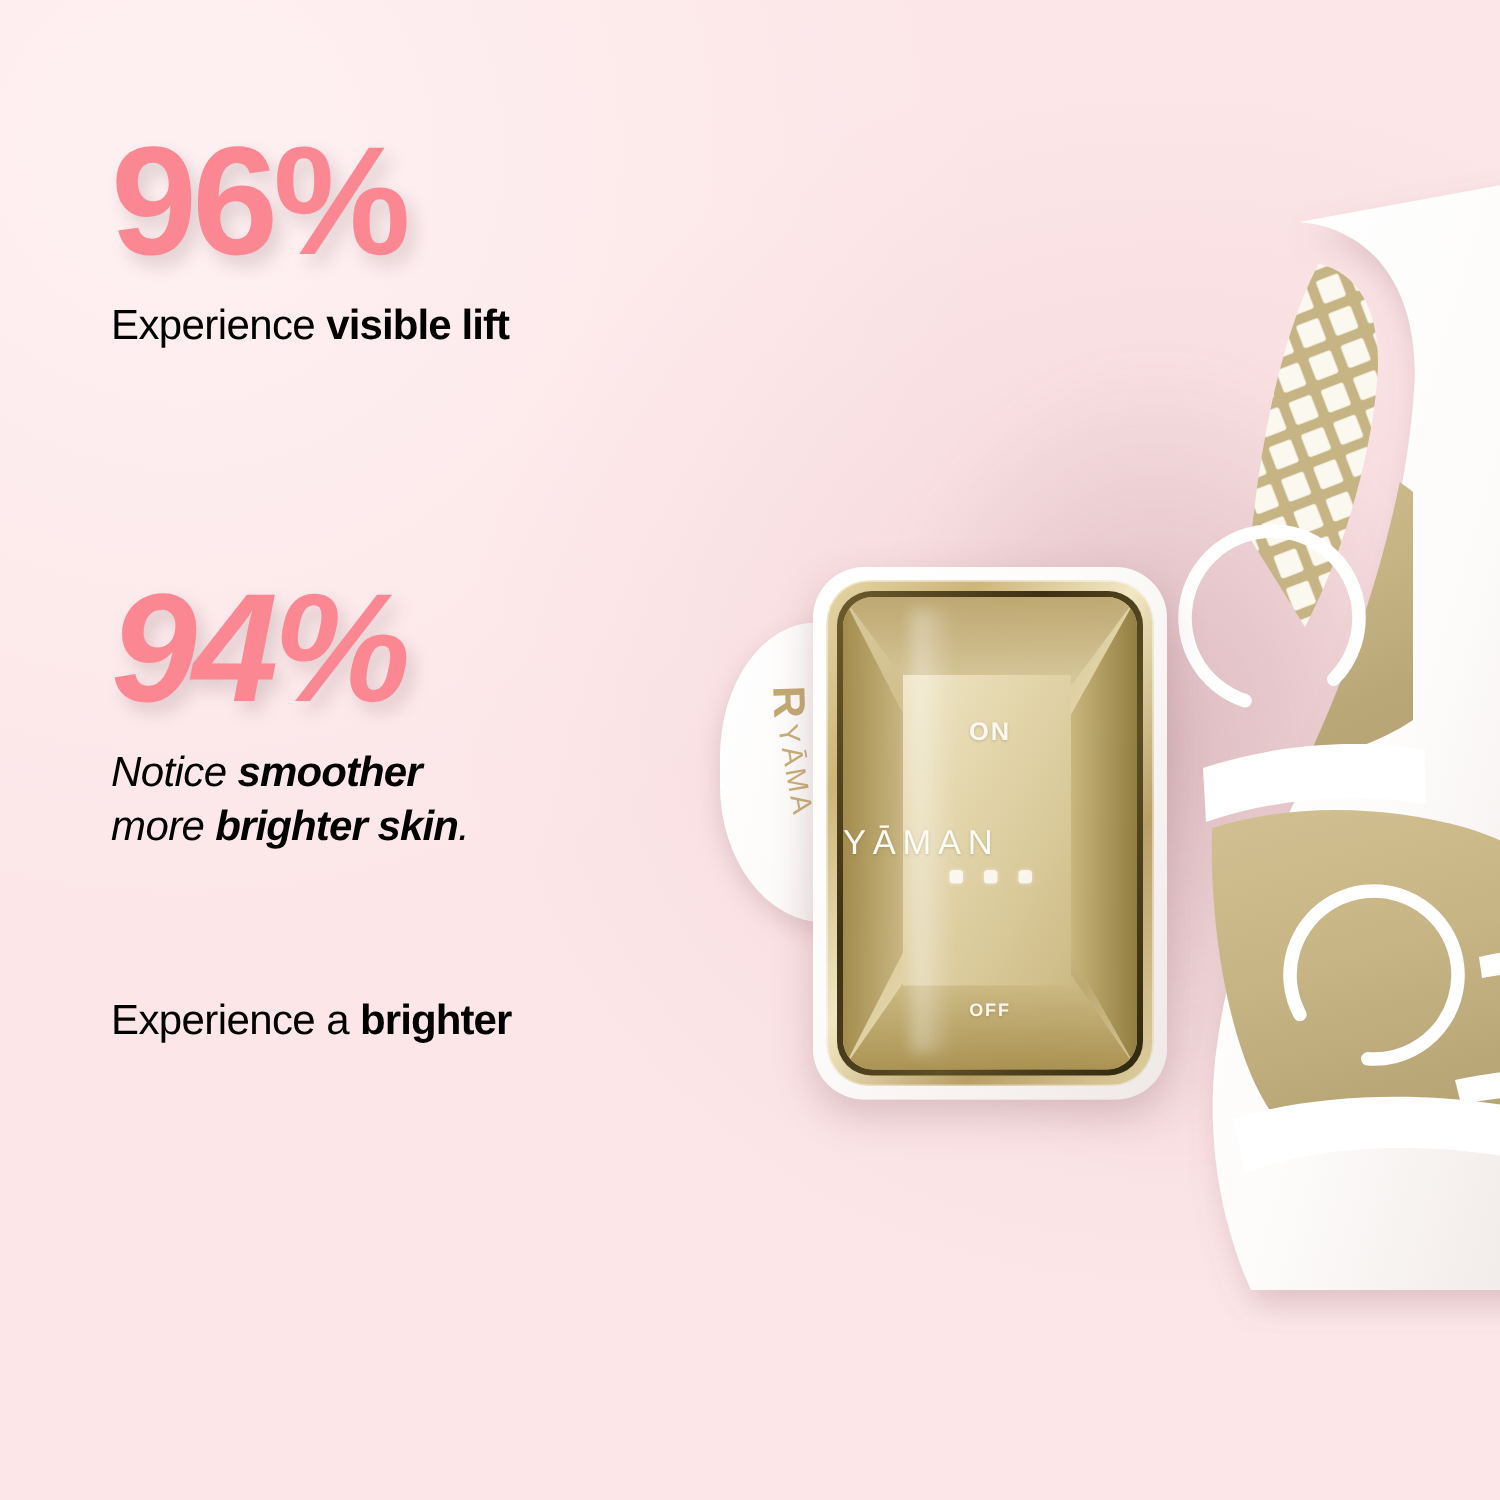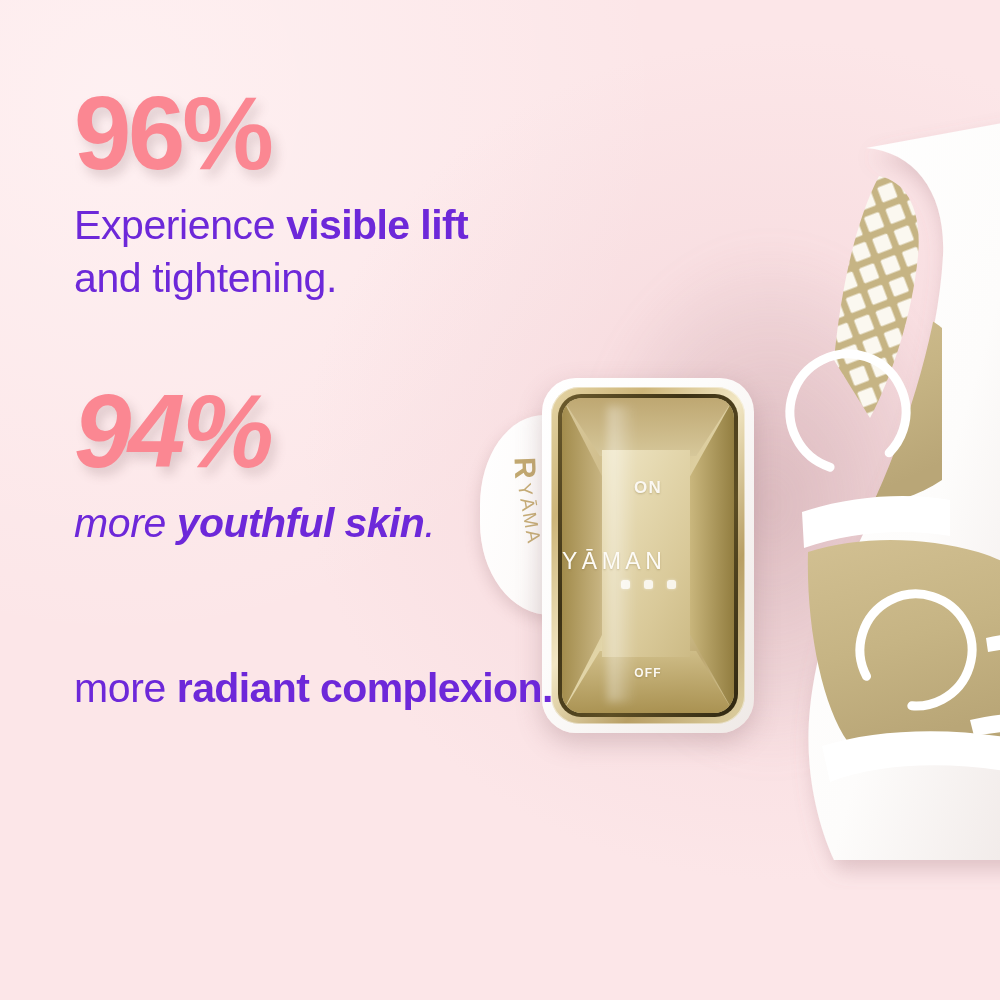--- a/index.html
+++ b/index.html
@@ -44,23 +44,23 @@
     font-size: 103px;
     font-weight: 700;
     line-height: 1.0;
     letter-spacing: -3.2px;
     color: #fb8792;
     text-shadow: 5px 7px 11px rgba(120,85,90,0.22);
     margin: 0 0 14px 0;
     white-space: nowrap;
   }
   .desc {
-    font-size: 41px;
+    font-size: 28px;
     line-height: 1.30;
-    color: #6d28d9;
+    color: #000000;
     font-weight: 400;
     letter-spacing: -0.4px;
     margin: 0;
   }
   .desc b { font-weight: 700; letter-spacing: -0.6px; }
   .desc .ln { display: block; white-space: nowrap; }
 
   
   .product {
     position: absolute;
@@ -118,21 +118,21 @@
     transform: rotate(80deg);
     letter-spacing: 2px;
     white-space: nowrap;
   }
 
   
   .gem-wrap {
     position: absolute;
     left: 112px;
     top: 318px;
-    width: 212px;
+    width: 236px;
     height: 355px;
     z-index: 30;
   }
   .gem-outer {
     position: absolute; inset: 0;
     background: linear-gradient(120deg, #ffffff 0%, #fdfcfb 40%, #efe9e6 100%);
     border-radius: 34px;
     box-shadow: 0 10px 26px rgba(140,100,105,0.30);
   }
   .gem-ring {
@@ -358,37 +358,37 @@
   </div>
 
   <div class="stats">
 
     <div class="stat stat-1">
       <div class="pct">96%</div>
       <div class="desc">
         <span class="ln">
           <span>Experience </span><b>visible lift</b><span></span>
         </span>
-        <span class="ln">
-          <span>and tightening.</span><b></b><span></span>
-        </span>
       </div>
     </div>
 
     <div class="stat stat-2">
       <div class="pct">94%</div>
       <div class="desc">
         <span class="ln">
-          <span>more </span><b>youthful skin</b><span>.</span>
+          <span>Notice </span><b>smoother</b><span></span>
+        </span>
+        <span class="ln">
+          <span>more </span><b>brighter skin</b><span>.</span>
         </span>
       </div>
     </div>
 
     <div class="stat stat-3">
       <div class="desc">
         <span class="ln">
-          <span>more </span><b>radiant complexion.</b><span></span>
+          <span>Experience a </span><b>brighter</b><span></span>
         </span>
       </div>
     </div>
 
   </div>
 </div>
 
 </body></html>

